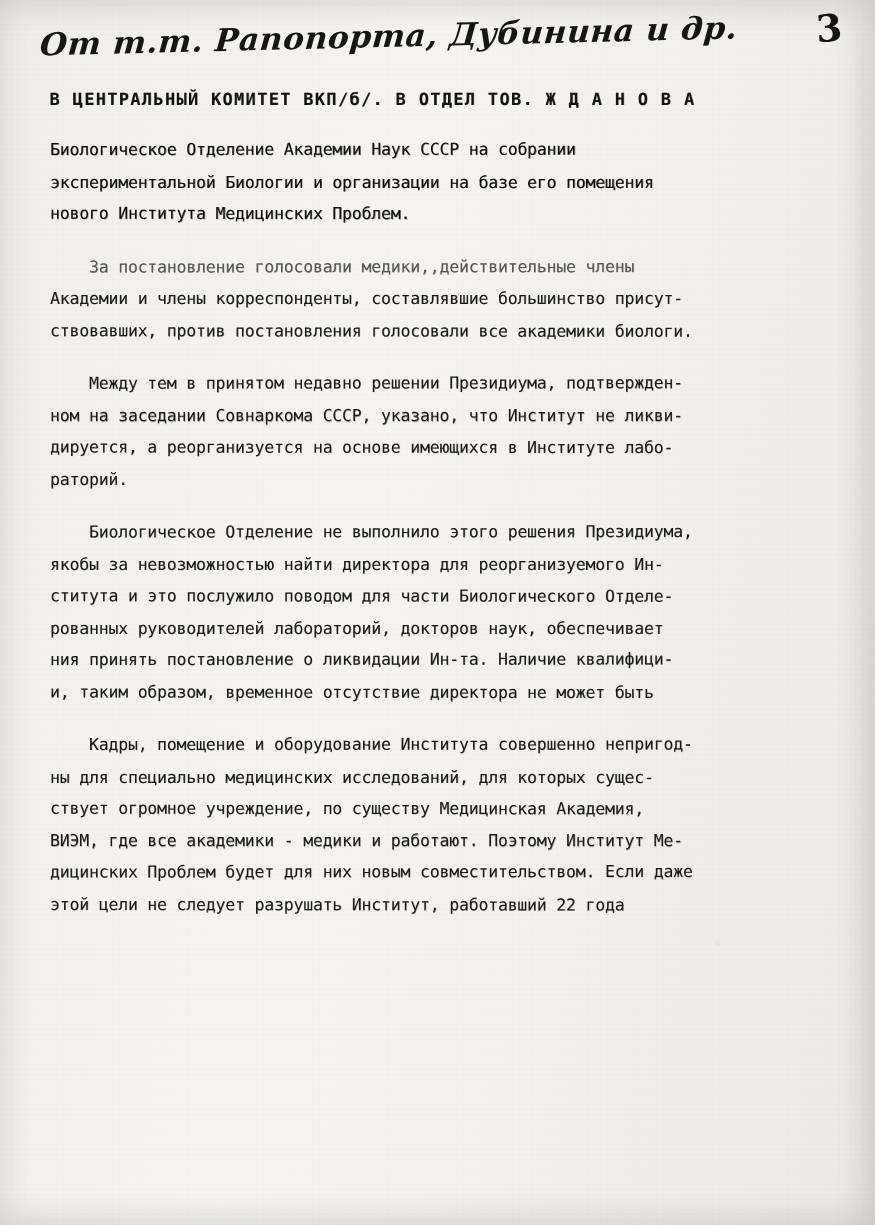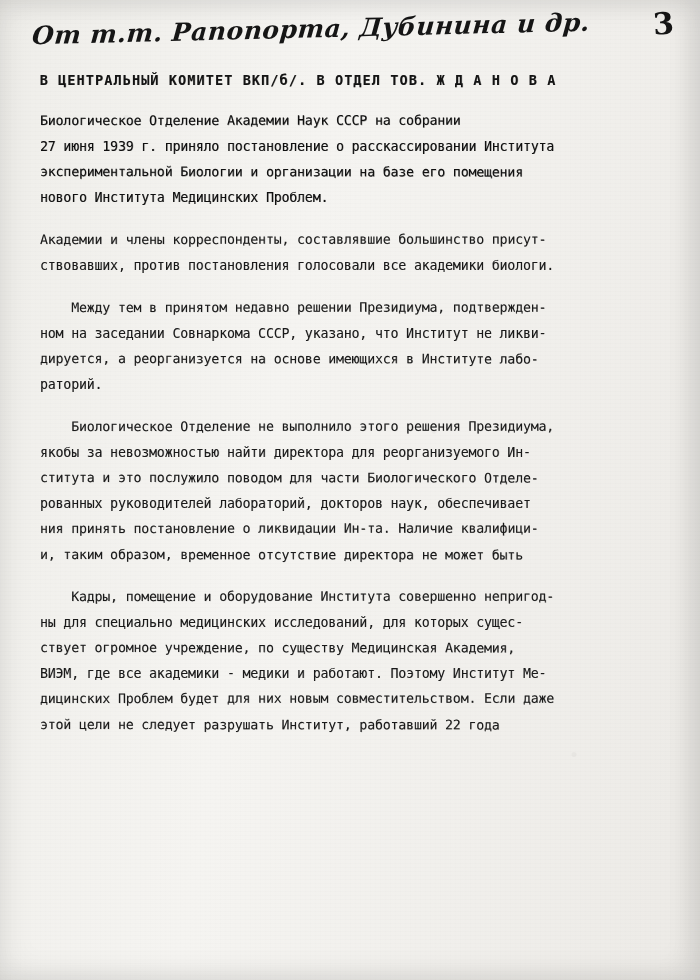--- a/index.html
+++ b/index.html
@@ -115,26 +115,26 @@
   <div class="page-number">3</div>
 
   <div class="handwritten-header">От т.т. Рапопорта, Дубинина и др.</div>
 
   <div class="typed-title">В ЦЕНТРАЛЬНЫЙ КОМИТЕТ ВКП/б/. В ОТДЕЛ ТОВ. Ж Д А Н О В А</div>
 
   <div class="body-text">
 
     <div class="para">
       <div class="line strong">Биологическое Отделение Академии Наук СССР на собрании</div>
-      <div class="line strong">27 июня 1939 г. приняло постановление о расскассировании Института</div>
       <div class="line strong">экспериментальной Биологии и организации на базе его помещения</div>
       <div class="line strong">нового Института Медицинских Проблем.</div>
     </div>
 
     <div class="para">
+      <div class="line faint">    За постановление голосовали медики,,действительные члены</div>
       <div class="line">Академии и члены корреспонденты, составлявшие большинство присут-</div>
       <div class="line">ствовавших, против постановления голосовали все академики биологи.</div>
     </div>
 
     <div class="para">
       <div class="line">    Между тем в принятом недавно решении Президиума, подтвержден-</div>
       <div class="line">ном на заседании Совнаркома СССР, указано, что Институт не ликви-</div>
       <div class="line">дируется, а реорганизуется на основе имеющихся в Институте лабо-</div>
       <div class="line">раторий.</div>
     </div>

